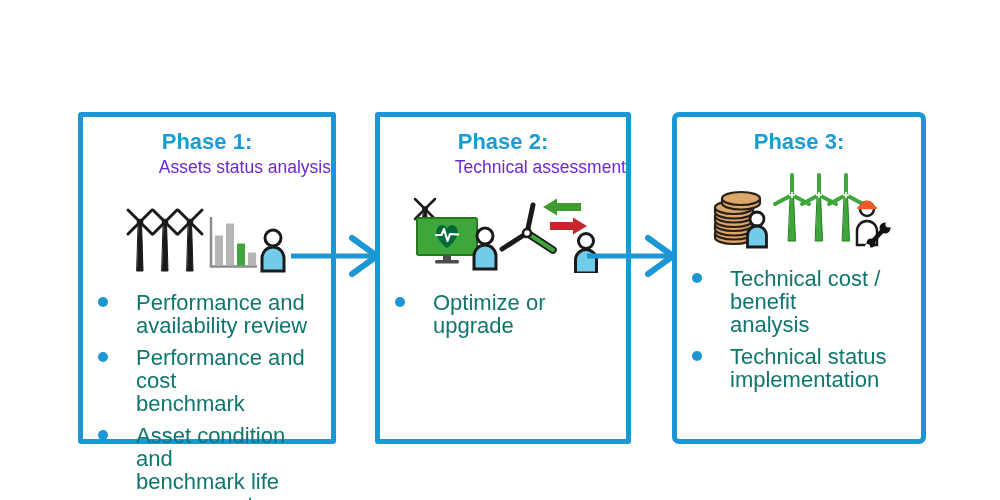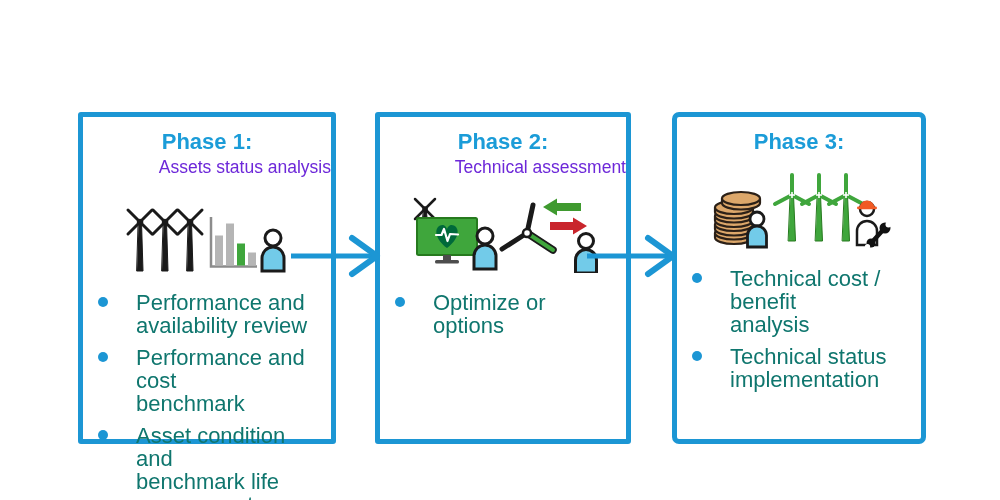--- a/index.html
+++ b/index.html
@@ -139,21 +139,21 @@
         </g>
         <g>
           <circle cx="181" cy="48" r="7.5" fill="#fff" stroke="#1A1A1A" stroke-width="3"></circle>
           <path d="M170.5,80 v-13 a10.5,10.5 0 0 1 21,0 v13 z" fill="#72CBE9" stroke="#1A1A1A" stroke-width="3"></path>
         </g>
       </svg>
     </div>
     <ul class="bullets">
       <li>
         <span class="dot"></span>
-        <span class="bullet-text">Optimize or options</span>
+        <span class="bullet-text">Optimize or upgrade</span>
       </li>
     </ul>
   </div>
 
   <div class="phase-box" id="phase-box-3">
     <div class="phase-title">Phase 3:</div>
     <div class="icon-row">
       <svg width="186" height="80" viewBox="0 0 186 80">
 
         <g>

